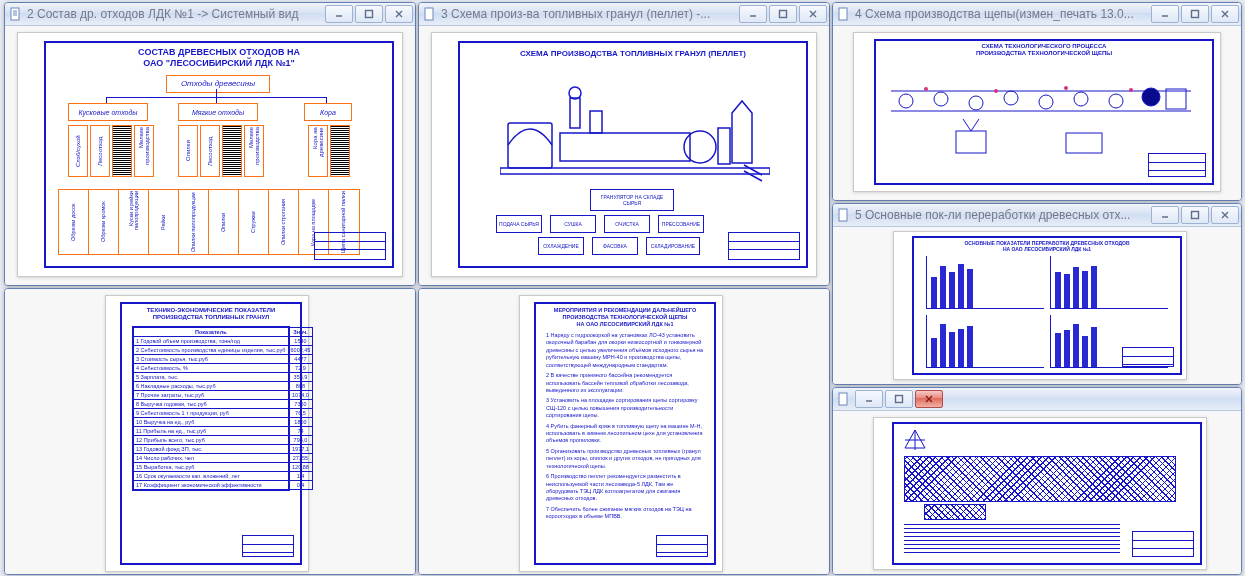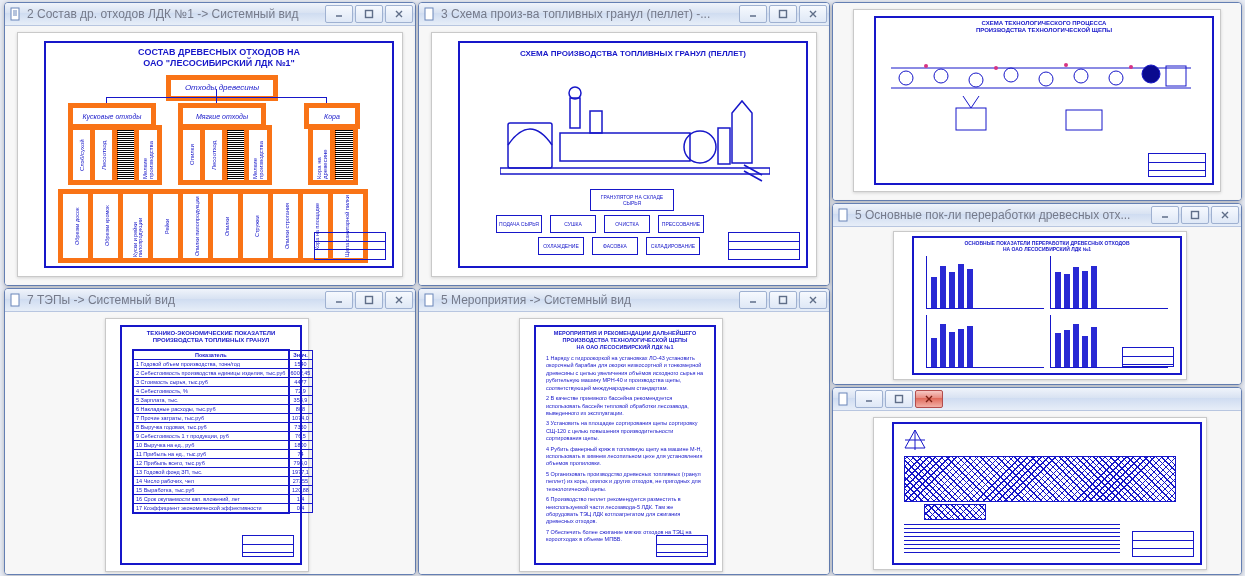--- a/index.html
+++ b/index.html
@@ -90,22 +90,22 @@
     content:"";position:absolute;left:0;right:0;top:8px;border-top:1px solid #1717c9;
   }
   .stamp::after{
     content:"";position:absolute;left:0;right:0;top:16px;border-top:1px solid #1717c9;
   }
   .drawing-title {
     text-align:center;color:#1717c9;font-weight:600;
     position:absolute;left:0;right:0;
   }
   
-  .hbox{position:absolute;border:5px solid #f97316;color:#1717c9;font-size:6px;
-        display:flex;align-items:center;justify-content:center;text-align:left;
+  .hbox{position:absolute;border:1px solid #f97316;color:#1717c9;font-size:6px;
+        display:flex;align-items:center;justify-content:center;text-align:right;
         background:#fff;padding:1px;line-height:1;}
   .hbox.v{writing-mode:vertical-rl;transform:rotate(180deg);}
   .hline{position:absolute;background:#1717c9;}
   
   .tbl{position:absolute;border:1px solid #1717c9;color:#1717c9;font-size:5.5px;}
   .tbl table{border-collapse:collapse;width:100%;}
   .tbl td,.tbl th{border:1px solid #1717c9;padding:1px 2px;white-space:nowrap;}
   
   .fbox{position:absolute;border:1px solid #1717c9;color:#1717c9;font-size:5px;
         display:flex;align-items:center;justify-content:center;text-align:center;padding:1px;}
@@ -257,20 +257,45 @@
         <div class="fbox" style="left:78px;top:194px;width:42px;height:14px;">ОХЛАЖДЕНИЕ</div>
         <div class="fbox" style="left:132px;top:194px;width:42px;height:14px;">ФАСОВКА</div>
         <div class="fbox" style="left:186px;top:194px;width:50px;height:14px;">СКЛАДИРОВАНИЕ</div>
         <div class="stamp"></div>
       </div>
     </div>
   </div>
 </div>
 
 <div class="win" style="left:832px;top:2px;width:408px;height:197px;">
+  <div class="titlebar">
+    <span class="doc-icon">
+        <svg viewBox="0 0 14 14">
+          <rect x="2" y="1" width="8" height="12" fill="#fff" stroke="#6b86b9"></rect>
+        </svg>
+      </span>
+    <span class="title">4 Схема производства щепы(измен_печать 13.0...</span>
+    <div class="btns">
+      <div class="wbtn">
+          <svg>
+            <path class="stroke" d="M2 7h6"></path>
+          </svg>
+        </div>
+      <div class="wbtn">
+          <svg>
+            <rect class="stroke" x="1.5" y="1.5" width="7" height="7"></rect>
+          </svg>
+        </div>
+      <div class="wbtn close">
+          <svg>
+            <path class="stroke" d="M2 2l6 6M8 2l-6 6"></path>
+          </svg>
+        </div>
+    </div>
+  </div>
   <div class="content process">
     <div class="sheet" style="left:20px;top:6px;right:20px;bottom:8px;">
       <div class="frame" style="left:20px;top:6px;right:6px;bottom:6px;">
         <div class="drawing-title" style="top:2px;font-size:6px;">СХЕМА ТЕХНОЛОГИЧЕСКОГО ПРОЦЕССА</div>
         <div class="drawing-title" style="top:9px;font-size:6px;">ПРОИЗВОДСТВА ТЕХНОЛОГИЧЕСКОЙ ЩЕПЫ</div>
         <svg style="left:10px;top:20px;width:310px;height:110px;">
           <g stroke="#1717c9" fill="none" stroke-width="1">
             <path d="M5 30 h300 M5 50 h300"></path>
             <circle cx="20" cy="40" r="7"></circle>
               <circle cx="55" cy="38" r="7"></circle>
@@ -292,45 +317,20 @@
               <circle cx="245" cy="29" r="2"></circle>
             </g>
         </svg>
         <div class="stamp" style="width:56px;height:22px;"></div>
       </div>
     </div>
   </div>
 </div>
 
 <div class="win" style="left:4px;top:288px;width:410px;height:285px;">
-  <div class="titlebar">
-    <span class="doc-icon">
-        <svg viewBox="0 0 14 14">
-          <rect x="2" y="1" width="8" height="12" fill="#fff" stroke="#6b86b9"></rect>
-        </svg>
-      </span>
-    <span class="title">7 ТЭПы -&gt; Системный вид</span>
-    <div class="btns">
-      <div class="wbtn">
-          <svg>
-            <path class="stroke" d="M2 7h6"></path>
-          </svg>
-        </div>
-      <div class="wbtn">
-          <svg>
-            <rect class="stroke" x="1.5" y="1.5" width="7" height="7"></rect>
-          </svg>
-        </div>
-      <div class="wbtn close">
-          <svg>
-            <path class="stroke" d="M2 2l6 6M8 2l-6 6"></path>
-          </svg>
-        </div>
-    </div>
-  </div>
   <div class="content">
     <div class="sheet" style="left:100px;top:6px;width:190px;bottom:2px;">
       <div class="frame" style="left:14px;top:6px;right:6px;bottom:6px;">
         <div class="drawing-title" style="top:3px;font-size:6px;">ТЕХНИКО-ЭКОНОМИЧЕСКИЕ ПОКАЗАТЕЛИ</div>
         <div class="drawing-title" style="top:10px;font-size:6px;">ПРОИЗВОДСТВА ТОПЛИВНЫХ ГРАНУЛ</div>
         <div class="tbl" style="left:10px;top:22px;right:10px;">
           <table id="tep-tbl">
               <tbody>
                 <tr>
                   <th style="width:75%">Показатель</th>
@@ -407,45 +407,20 @@
               </tbody>
             </table>
         </div>
         <div class="stamp" style="width:50px;height:20px;"></div>
       </div>
     </div>
   </div>
 </div>
 
 <div class="win" style="left:418px;top:288px;width:410px;height:285px;">
-  <div class="titlebar">
-    <span class="doc-icon">
-        <svg viewBox="0 0 14 14">
-          <rect x="2" y="1" width="8" height="12" fill="#fff" stroke="#6b86b9"></rect>
-        </svg>
-      </span>
-    <span class="title">5 Мероприятия -&gt; Системный вид</span>
-    <div class="btns">
-      <div class="wbtn">
-          <svg>
-            <path class="stroke" d="M2 7h6"></path>
-          </svg>
-        </div>
-      <div class="wbtn">
-          <svg>
-            <rect class="stroke" x="1.5" y="1.5" width="7" height="7"></rect>
-          </svg>
-        </div>
-      <div class="wbtn close">
-          <svg>
-            <path class="stroke" d="M2 2l6 6M8 2l-6 6"></path>
-          </svg>
-        </div>
-    </div>
-  </div>
   <div class="content">
     <div class="sheet" style="left:100px;top:6px;width:190px;bottom:2px;">
       <div class="frame" style="left:14px;top:6px;right:6px;bottom:6px;">
         <div class="drawing-title" style="top:3px;font-size:5.5px;">МЕРОПРИЯТИЯ И РЕКОМЕНДАЦИИ ДАЛЬНЕЙШЕГО</div>
         <div class="drawing-title" style="top:10px;font-size:5.5px;">ПРОИЗВОДСТВА ТЕХНОЛОГИЧЕСКОЙ ЩЕПЫ</div>
         <div class="drawing-title" style="top:17px;font-size:5.5px;">НА ОАО ЛЕСОСИБИРСКИЙ ЛДК №1</div>
         <div class="textbody" style="left:10px;top:28px;right:10px;" id="w5-body">
             <div style="margin-bottom:3px">1 Наряду с гидроокоркой на установках ЛО-43 установить окорочный барабан для окорки низкосортной и тонкомерной древесины с целью увеличения объёмов исходного сырья на рубительную машину МРН-40 и производства щепы, соответствующей международным стандартам.</div>
             <div style="margin-bottom:3px">2 В качестве приемного бассейна рекомендуется использовать бассейн тепловой обработки лесозавода, выведенного из эксплуатации.</div>
             <div style="margin-bottom:3px">3 Установить на площадке сортирования щепы сортировку СЩ-120 с целью повышения производительности сортирования щепы.</div>

